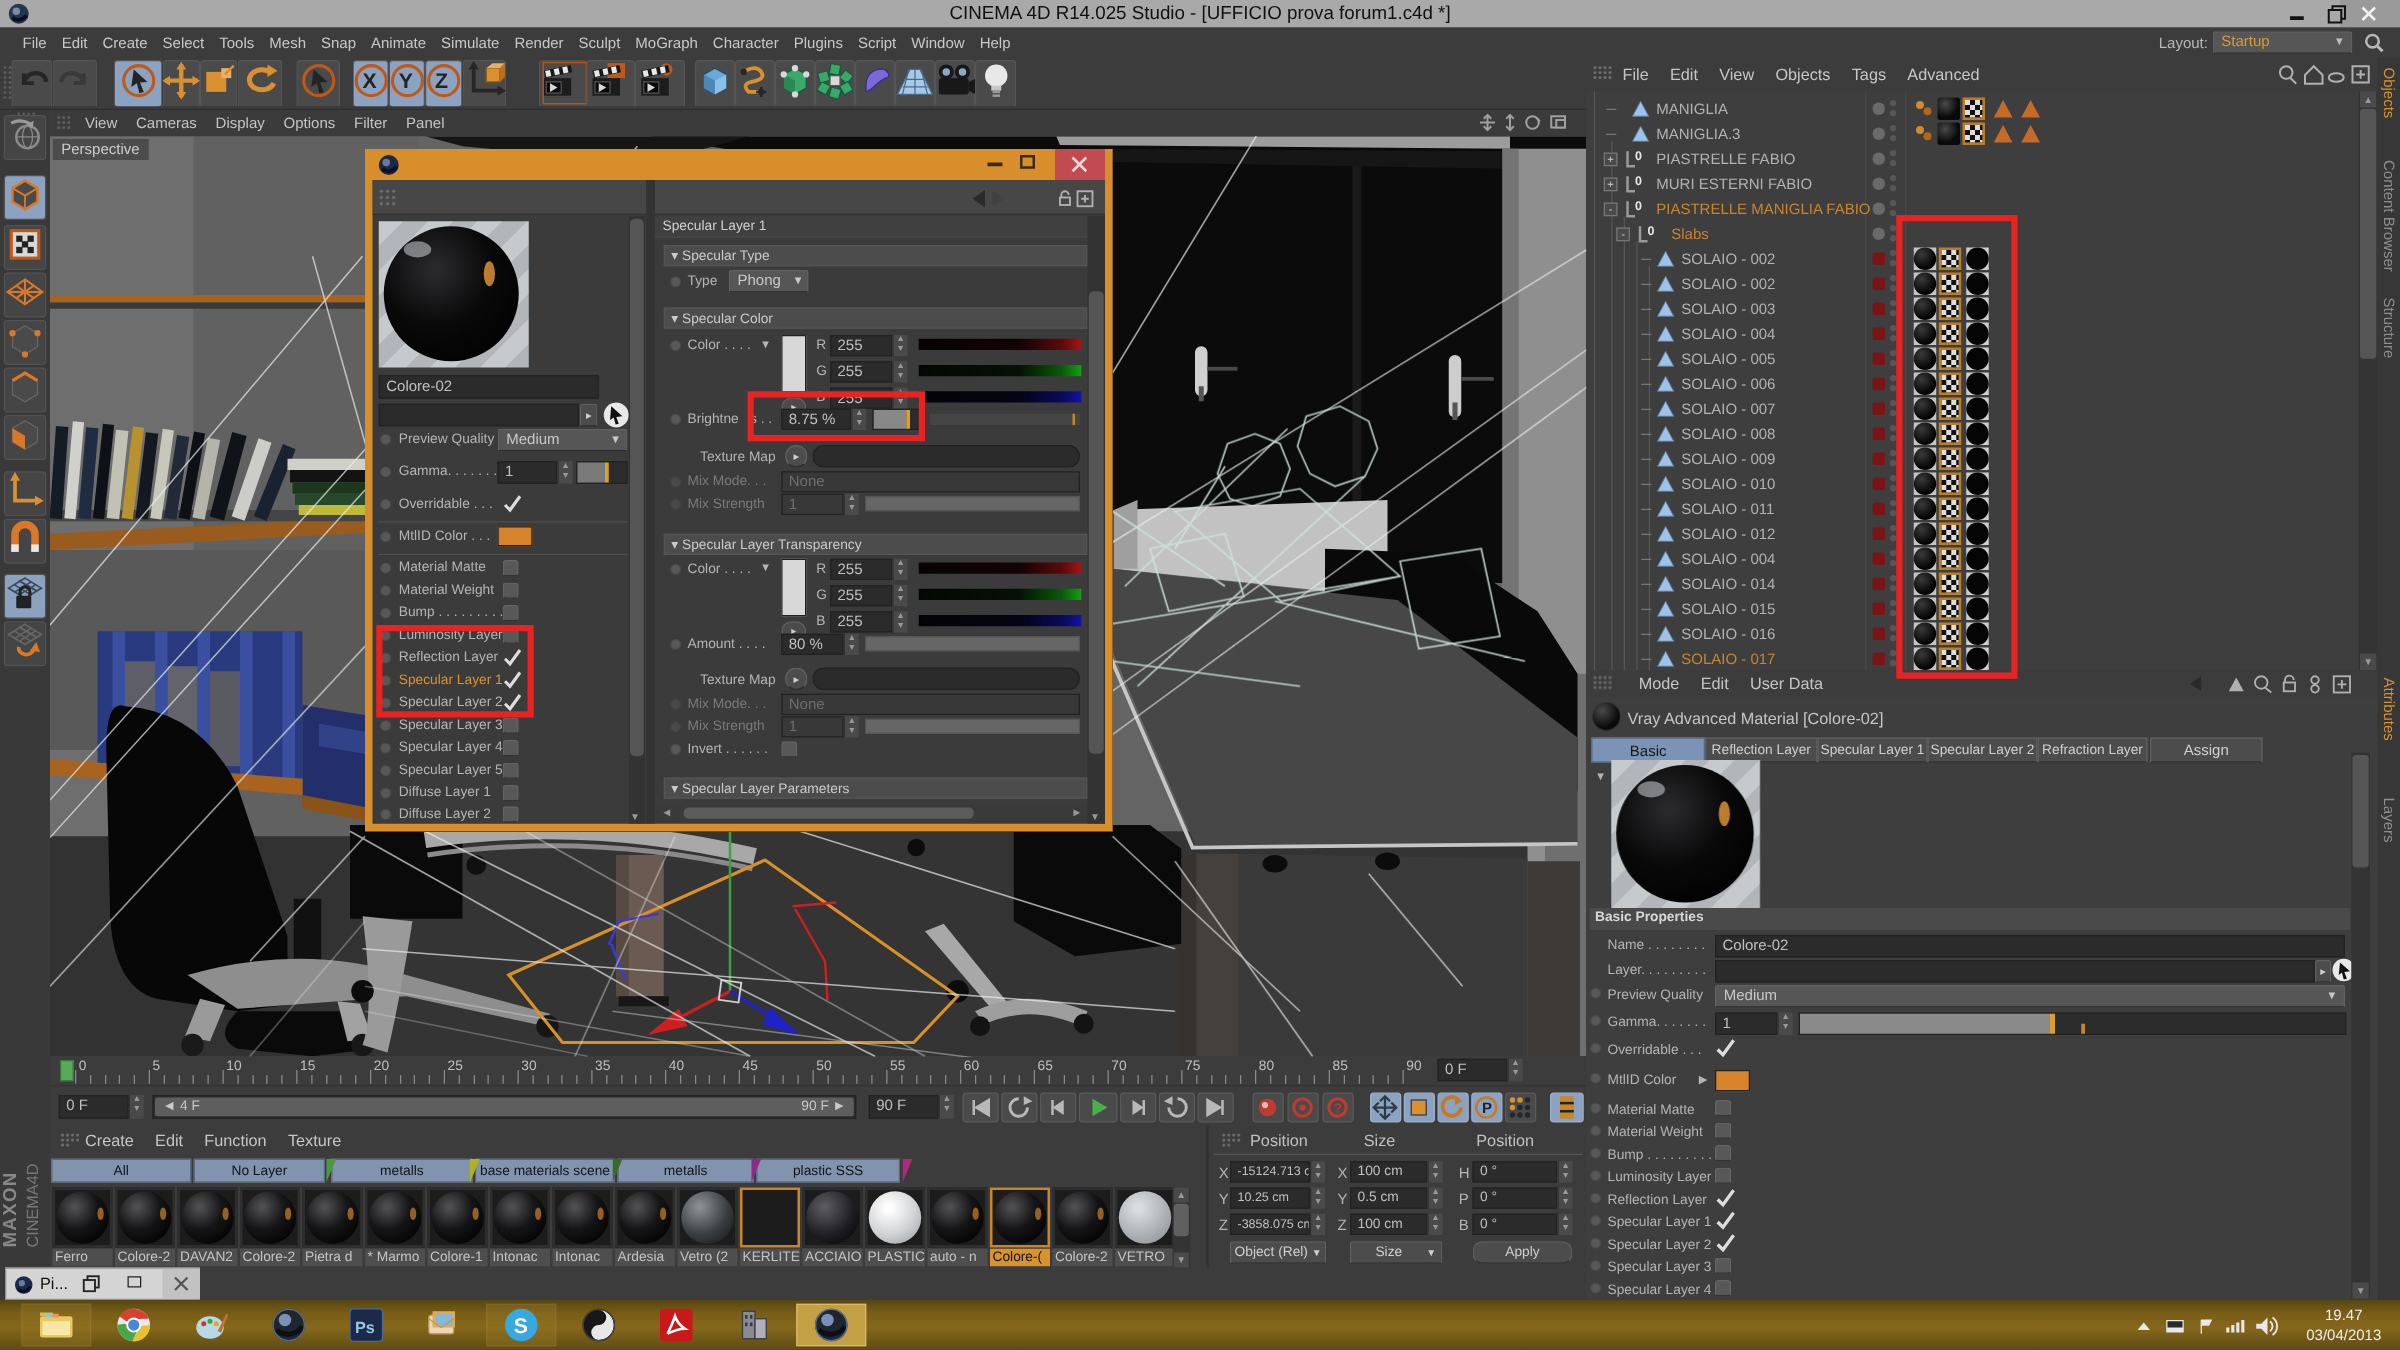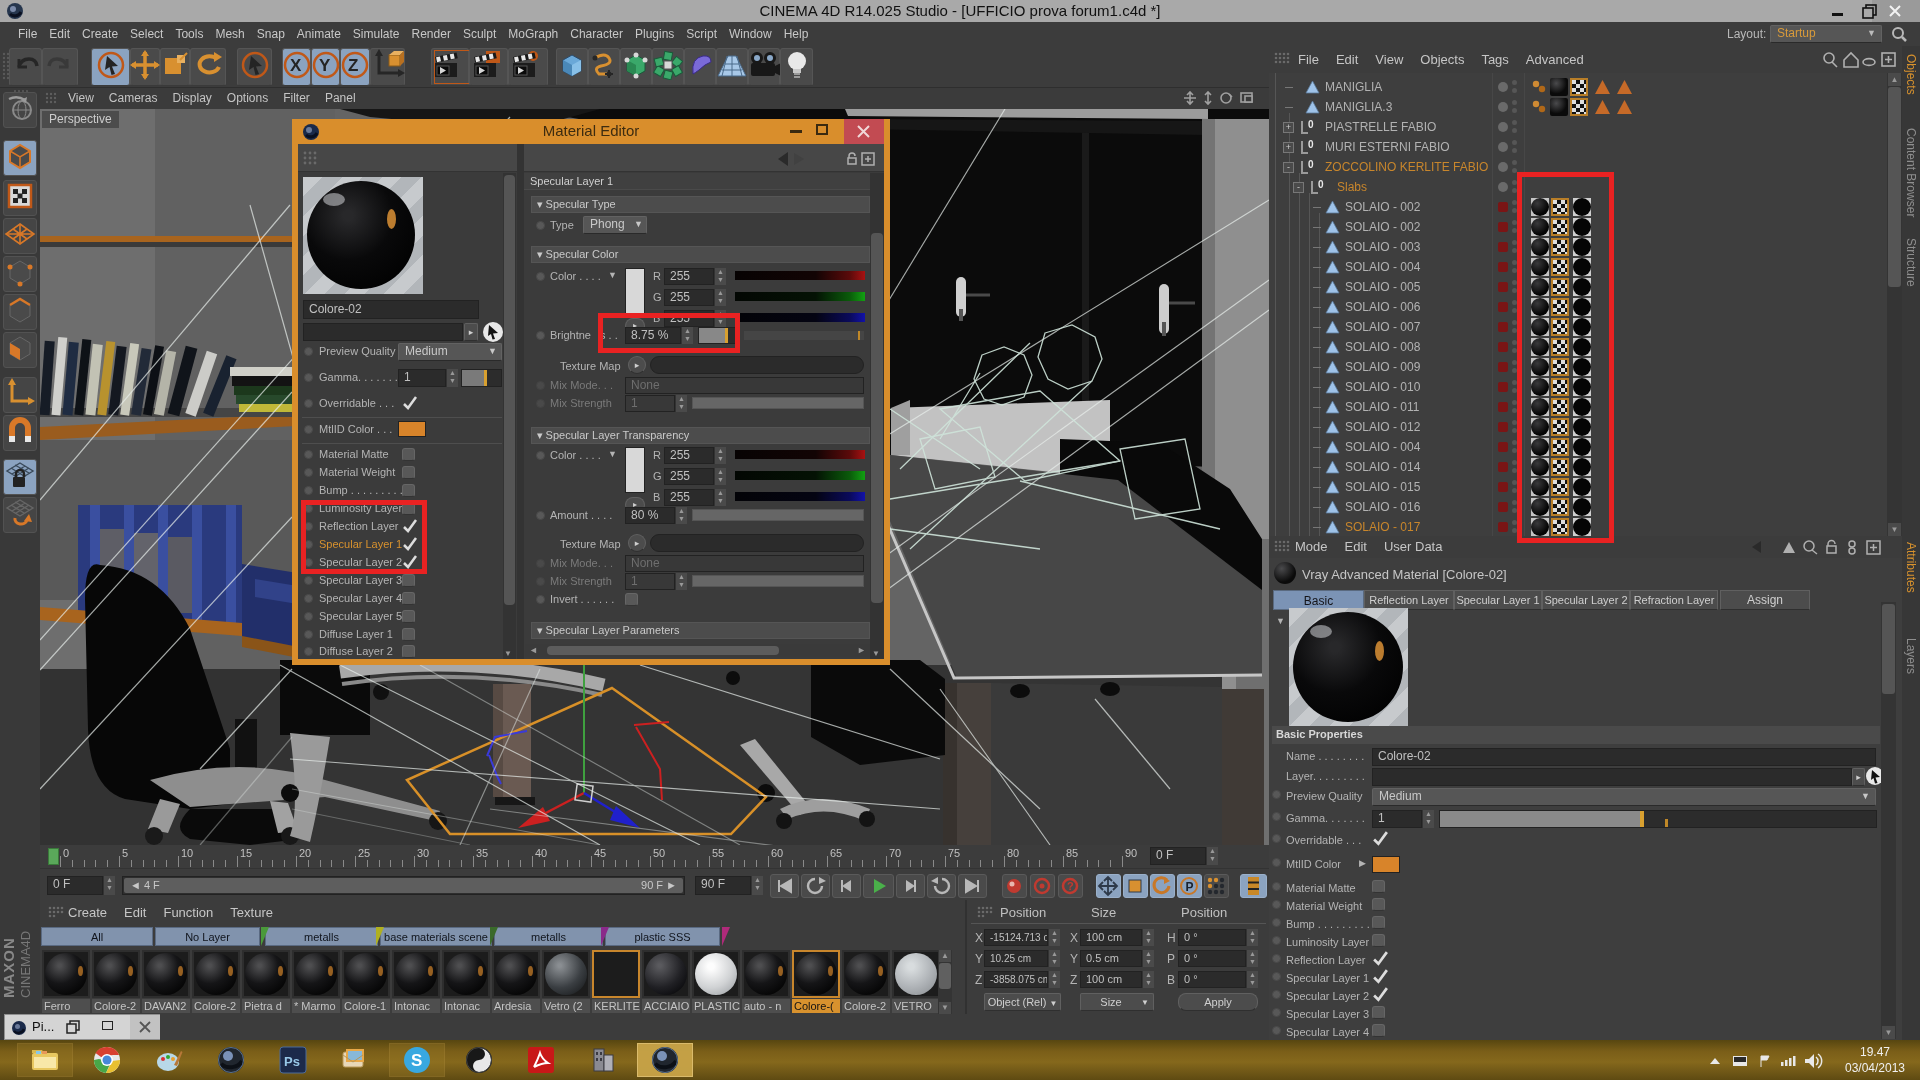--- a/index.html
+++ b/index.html
@@ -1017,21 +1017,21 @@
         <div style="position:absolute;left:229px;top:5px;width:10px;height:10px;background:#6a6a6a;border-radius:50%"></div>
         <div style="position:absolute;left:243px;top:3px;width:5px;height:5px;background:#565656;border-radius:50%"></div>
         <div style="position:absolute;left:243px;top:11px;width:5px;height:5px;background:#565656;border-radius:50%"></div>
       </div>
 <div style="position:absolute;left:0;top:84px;width:633px;height:20px">
         <div style="position:absolute;left:14px;top:5px;width:11px;height:11px;background:#4a4a4a;border:1px solid #777;color:#ccc;font-size:9px;line-height:9px;text-align:center">-</div>
         <svg style="position:absolute;left:31px;top:2px" width="17" height="16" viewBox="0 0 17 16">
           <path d="M2 2 V14 H8" stroke="#9a9a9a" stroke-width="2" fill="none"></path>
           <text x="8" y="9" fill="#e8e8e8" font-size="10" font-weight="bold">0</text>
         </svg>
-        <span class="lbl" style="left:56px;top:3px;color:#c8862c;font-size:13px">ZOCCOLINO KERLITE FABIO</span>
+        <span class="lbl" style="left:56px;top:3px;color:#c8862c;font-size:13px">PIASTRELLE MANIGLIA FABIO</span>
         <div style="position:absolute;left:229px;top:5px;width:10px;height:10px;background:#6a6a6a;border-radius:50%"></div>
         <div style="position:absolute;left:243px;top:3px;width:5px;height:5px;background:#565656;border-radius:50%"></div>
         <div style="position:absolute;left:243px;top:11px;width:5px;height:5px;background:#565656;border-radius:50%"></div>
       </div>
 <div style="position:absolute;left:0;top:104px;width:633px;height:20px">
         <div style="position:absolute;left:24px;top:5px;width:11px;height:11px;background:#4a4a4a;border:1px solid #777;color:#ccc;font-size:9px;line-height:9px;text-align:center">-</div>
         <svg style="position:absolute;left:41px;top:2px" width="17" height="16" viewBox="0 0 17 16">
           <path d="M2 2 V14 H8" stroke="#9a9a9a" stroke-width="2" fill="none"></path>
           <text x="8" y="9" fill="#e8e8e8" font-size="10" font-weight="bold">0</text>
         </svg>
@@ -1352,21 +1352,21 @@
           <circle cx="2" cy="6" r="1.3"></circle>
           <circle cx="6" cy="6" r="1.3"></circle>
           <circle cx="10" cy="6" r="1.3"></circle>
           <circle cx="14" cy="6" r="1.3"></circle>
           <circle cx="2" cy="10" r="1.3"></circle>
           <circle cx="6" cy="10" r="1.3"></circle>
           <circle cx="10" cy="10" r="1.3"></circle>
           <circle cx="14" cy="10" r="1.3"></circle>
         </g>
       </svg>
-<span style="margin-left:26px">Mode</span><span style="margin-left:17px">Edit</span><span style="margin-left:17px">User Data</span>
+<span style="margin-left:42px">Mode</span><span style="margin-left:17px">Edit</span><span style="margin-left:17px">User Data</span>
 <svg style="position:absolute;left:480px;top:3px" width="145" height="17" viewBox="0 0 145 17">
         <g stroke="#b0b0b0" stroke-width="1.5" fill="none">
           <polygon points="12,2 3,8 12,14" fill="#2a2a2a" stroke="none"></polygon>
           <polygon points="34,14 40,3 46,14" fill="#b0b0b0" stroke="none"></polygon>
           <circle cx="60" cy="7" r="5"></circle>
           <line x1="63" y1="11" x2="68" y2="15"></line>
           <rect x="78" y="7" width="9" height="7"></rect>
           <path d="M79 7 v-2 a3 3 0 0 1 7 0"></path>
           <circle cx="103" cy="5" r="3"></circle>
           <circle cx="103" cy="12" r="3"></circle>
@@ -1462,21 +1462,20 @@
 <div class="vtab" style="left:2px;top:6px;color:#d8922e;writing-mode:vertical-rl">Attributes</div>
 <div class="vtab" style="left:2px;top:102px;writing-mode:vertical-rl">Layers</div>
 </div>
 </div>
 <div id="mateditor" style="position:absolute;left:292px;top:119px;width:598px;height:546px;background:#d98e2c;z-index:50">
 <svg style="position:absolute;left:10px;top:4px" width="18" height="18" viewBox="0 0 18 18">
       <circle cx="9" cy="9" r="8" fill="#1a2a4a"></circle>
       <circle cx="7" cy="7" r="3" fill="#6a7a9a"></circle>
       <path d="M4 12 A7 7 0 0 0 15 10" stroke="#0a1020" stroke-width="3" fill="none"></path>
     </svg>
-<div style="position:absolute;left:0;top:3px;width:598px;text-align:center;color:#3d2c10;font-size:15px">Material Editor</div>
 <div style="position:absolute;left:498px;top:11px;width:12px;height:3px;background:#3a2a10"></div>
 <div style="position:absolute;left:524px;top:5px;width:12px;height:11px;border:2px solid #3a2a10"></div>
 <div style="position:absolute;left:552px;top:0;width:40px;height:25px;background:#c24b52"></div>
 <svg style="position:absolute;left:564px;top:5px" width="16" height="15" viewBox="0 0 16 15">
       <path d="M2 2 L13 13 M13 2 L2 13" stroke="#f0d8d8" stroke-width="2"></path>
     </svg>
 <div id="mec" style="position:absolute;left:6px;top:25px;width:586px;height:515px;background:#3b3b3b;overflow:hidden">
  <div style="position:absolute;left:0;top:0;width:586px;height:28px;background:#474747;border-bottom:1px solid #333"></div>
  <svg style="position:absolute;left:5px;top:7px" width="20" height="16" viewBox="0 0 20 16">
         <g fill="#6a6a6a">

